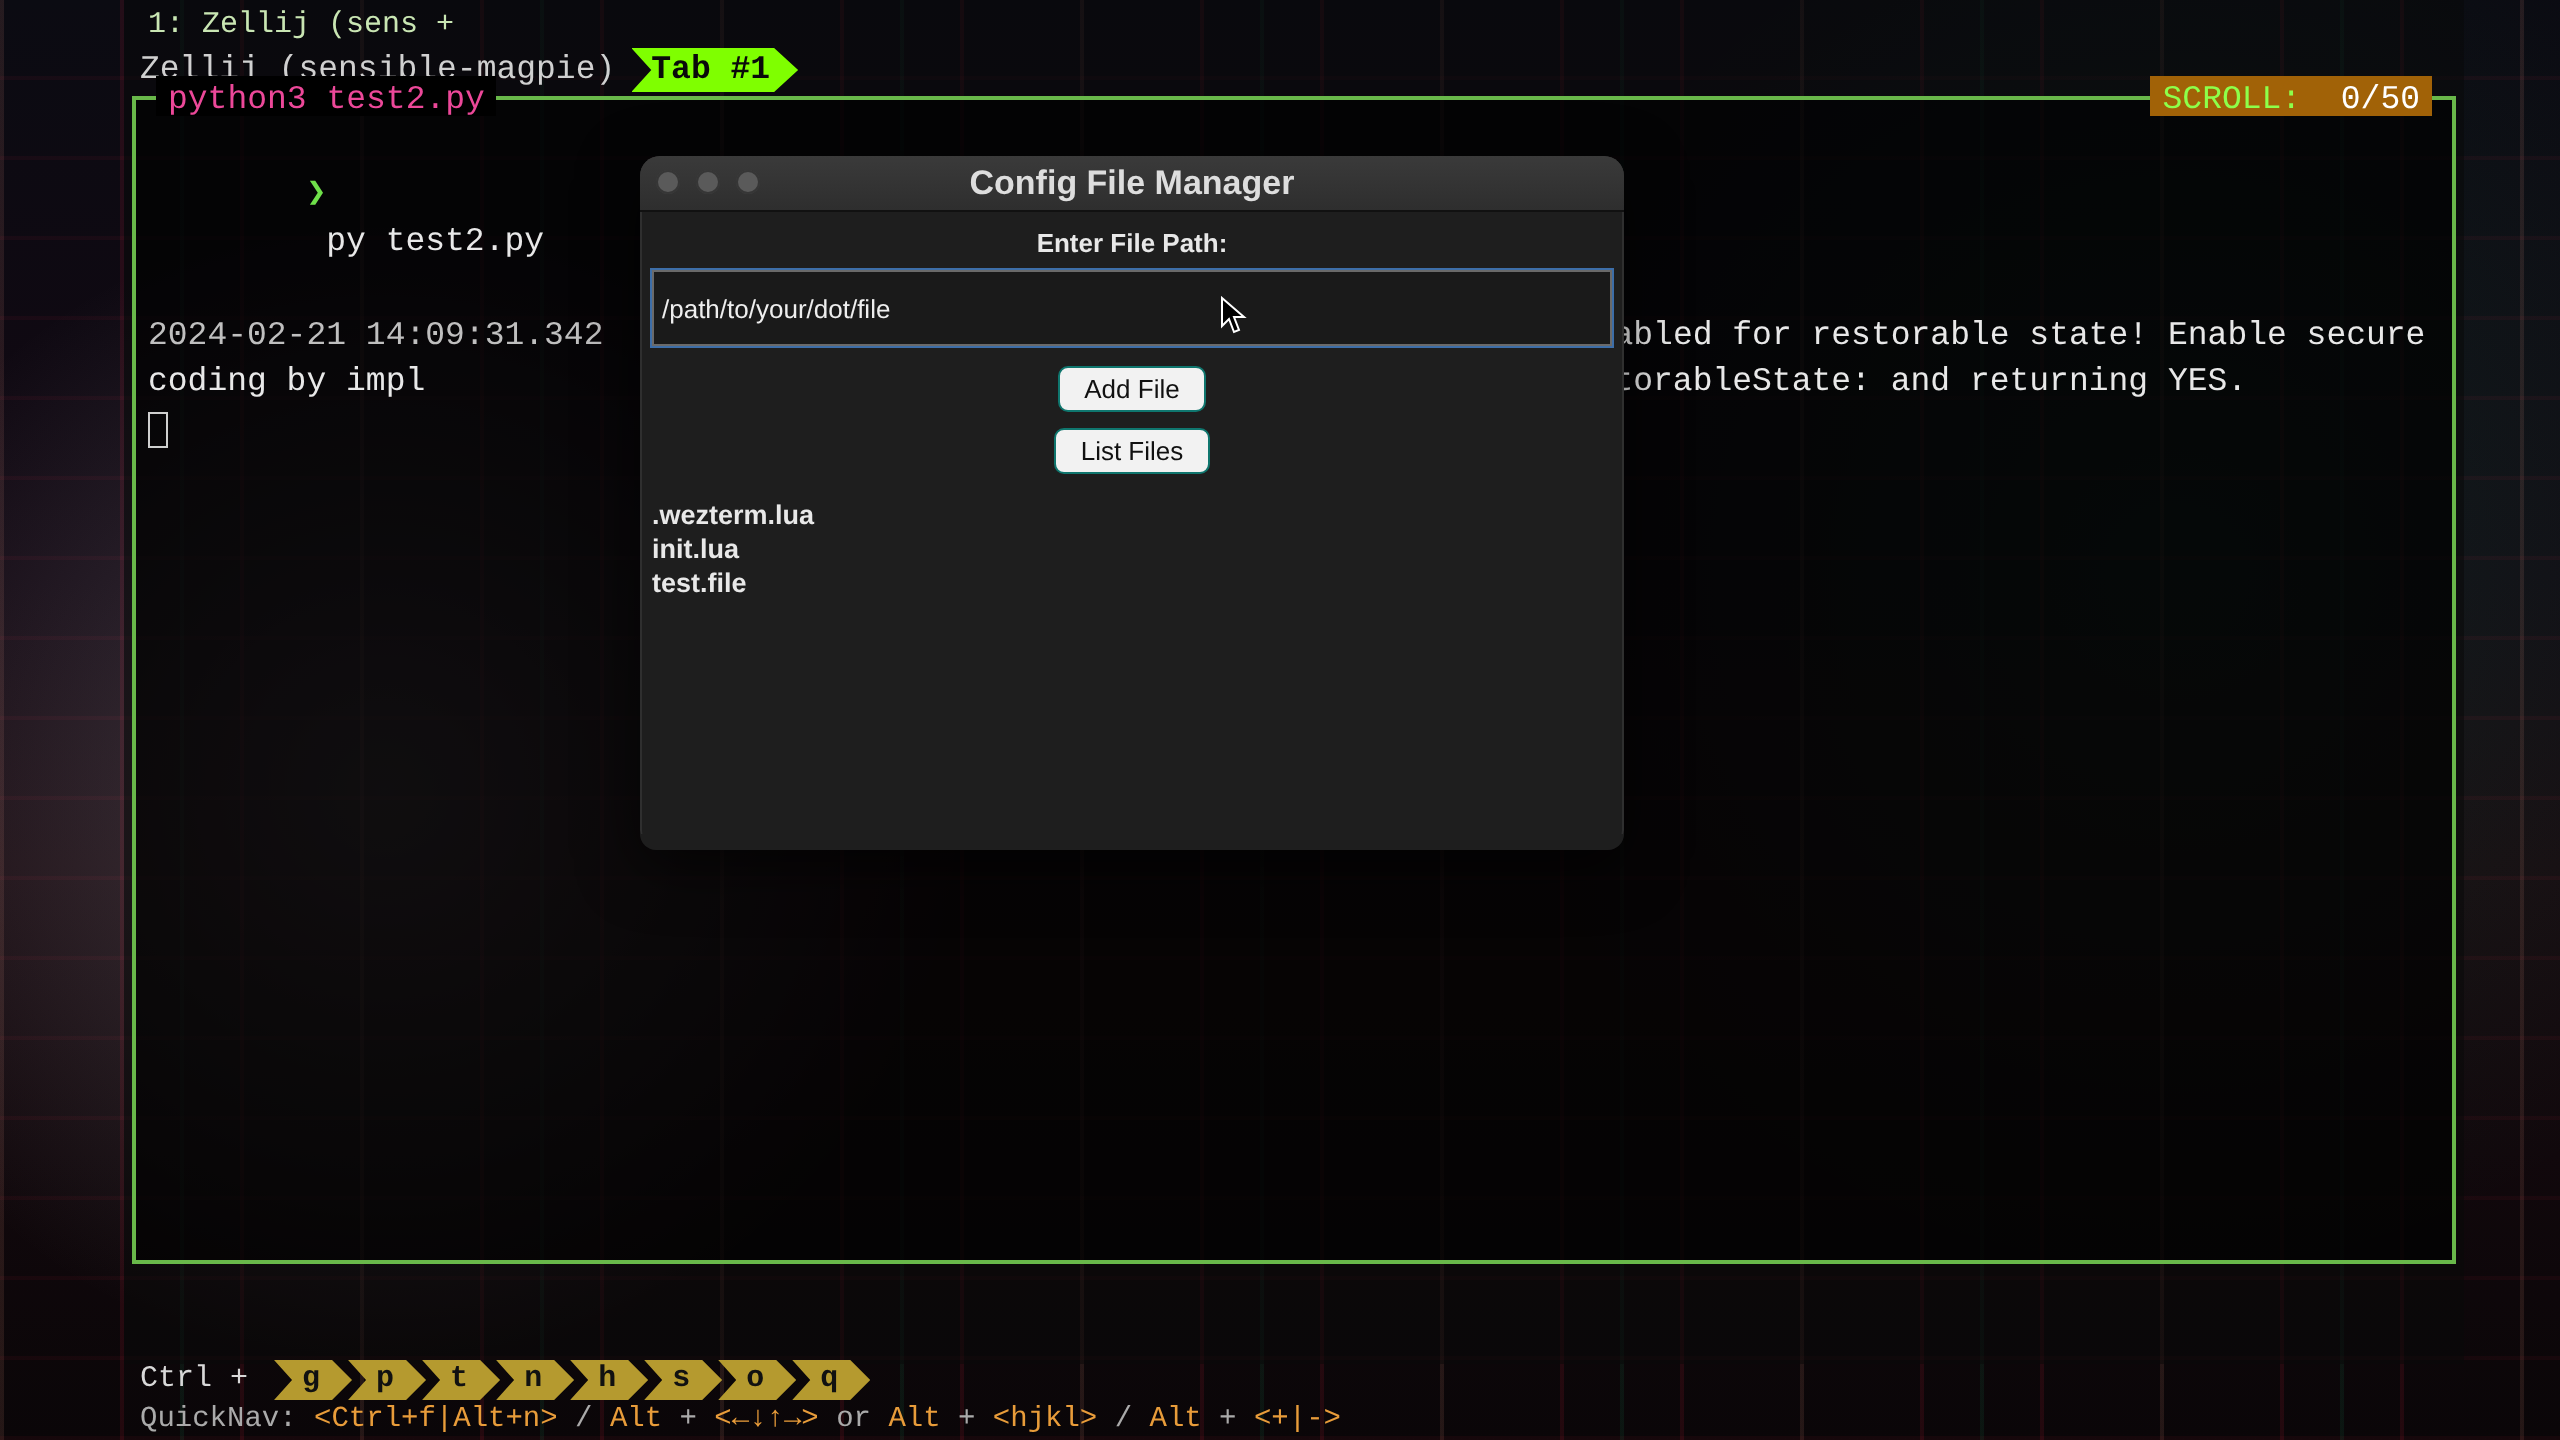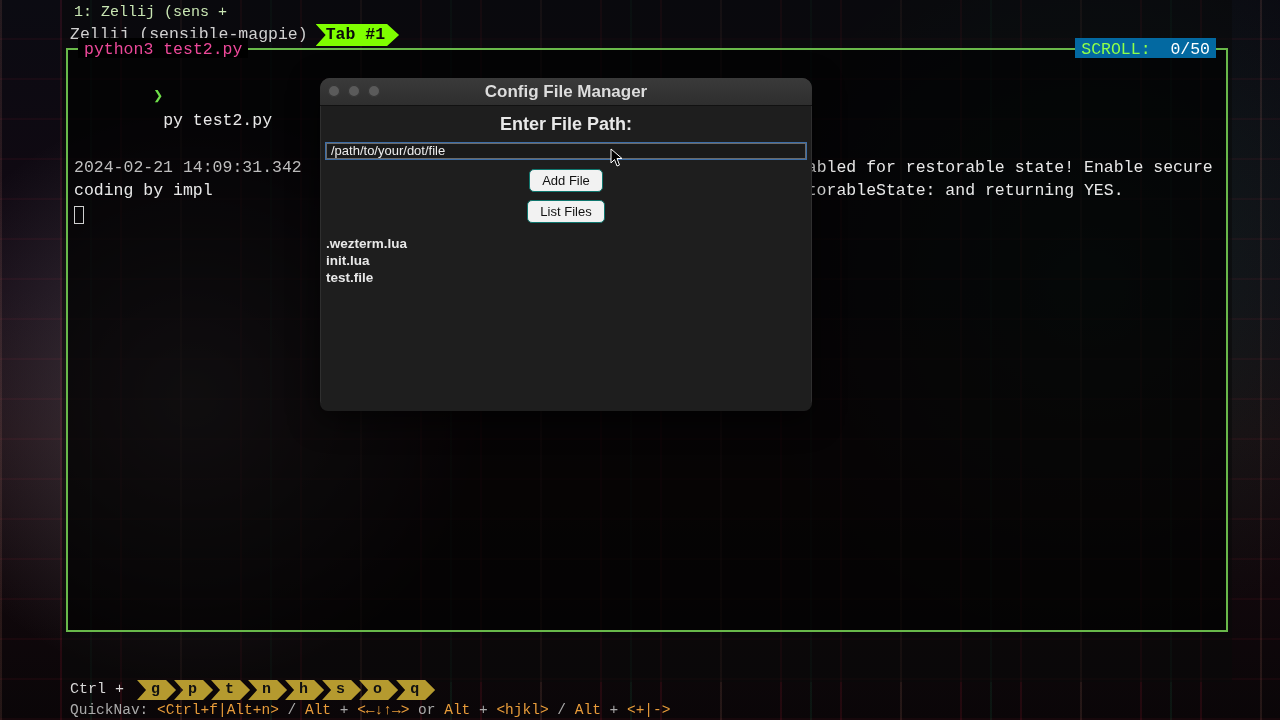--- a/index.html
+++ b/index.html
@@ -62,21 +62,21 @@
   }
   .pane-title-row {
     position: absolute; left: 10px; top: -12px; right: 10px; height: 20px;
     display: flex; justify-content: space-between;
     pointer-events: none;
   }
   .pane-title {
     color: #ec4899; background: #000; padding: 0 6px;
   }
   .scroll-status {
-    color: #8dff4a; background: #0369a1; padding: 0 6px;
+    color: #8dff4a; background: #a16207; padding: 0 6px;
   }
   .scroll-status .white { color: #fff; }
 
   .term-line { white-space: pre-wrap; word-break: break-all; }
   .prompt-char { color: #6fe04a; }
   .ts { color: #bfbfbf; }
   .cursor-block {
     display: inline-block; width: 10px; height: 18px;
     border: 1px solid #cfcfcf; vertical-align: text-bottom;
   }
@@ -115,24 +115,24 @@
     height: 28px; border-radius: 10px 10px 0 0;
     background: linear-gradient(#3a3a3a, #2e2e2e);
     display: flex; align-items: center; position: relative;
     border-bottom: 1px solid #111;
   }
   .traffic { position: absolute; left: 8px; top: 7px; display: flex; gap: 8px; }
   .tl { width: 12px; height: 12px; border-radius: 50%; background: #5a5a5a; box-shadow: inset 0 0 0 1px rgba(0,0,0,0.4); }
   .title-text { margin: 0 auto; font-size: 17px; color: #ddd; font-weight: 600; }
 
   .dlg-body { padding: 4px 0 0 0; }
-  .dlg-label { text-align: center; font-size: 18px; font-weight: 600; padding: 4px 0 6px; }
+  .dlg-label { text-align: center; font-size: 13px; font-weight: 600; padding: 4px 0 6px; }
   .dlg-input-wrap { padding: 0 6px; }
   .dlg-input {
-    width: 100%; height: 16px;
+    width: 100%; height: 38px;
     background: #1a1a1a; color: #eee;
     border: 1px solid #6a6a6a; outline: 1px solid #3d6ea8;
     font-size: 13px; padding: 0 4px;
     font-family: inherit;
   }
   .btn-col { display: flex; flex-direction: column; align-items: center; gap: 8px; padding: 10px 0; }
   .btn {
     background: #f2f2f2; color: #111; border: 1px solid #0f766e;
     border-radius: 5px; font-size: 13px; padding: 3px 12px; cursor: pointer;
     font-family: inherit;

